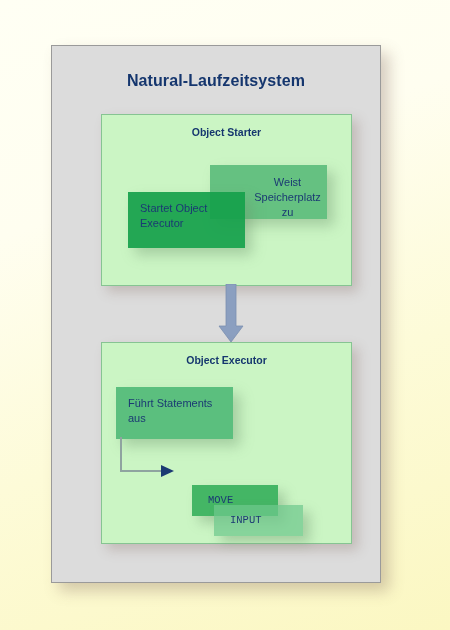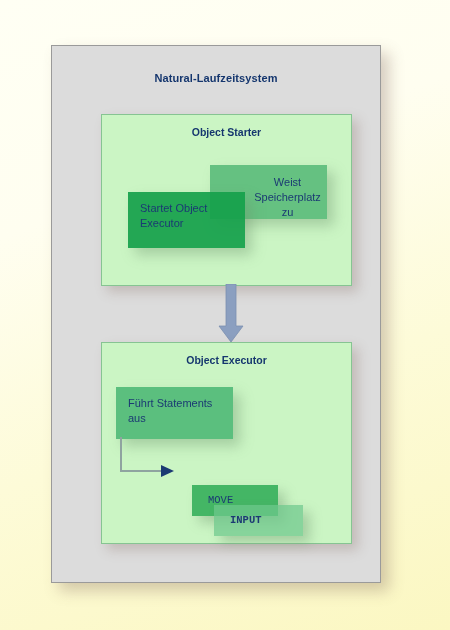--- a/index.html
+++ b/index.html
@@ -32,21 +32,21 @@
     box-sizing: border-box;
     box-shadow: 8px 8px 14px rgba(120, 90, 80, 0.30);
   }
 
   .runtime-title {
     position: absolute;
     left: 0;
     top: 26px;
     width: 100%;
     text-align: center;
-    font-size: 11px;
+    font-size: 16px;
     font-weight: bold;
     color: #15366e;
     letter-spacing: 0.1px;
   }
 
   
   .subpanel {
     position: absolute;
     background: #cbf5c4;
     border: 1px solid #86c492;
@@ -152,21 +152,20 @@
     width: 86px;
     height: 31px;
     background: rgba(45, 170, 85, 0.85);
   }
   #box-input {
     left: 112px;
     top: 162px;
     width: 89px;
     height: 31px;
     background: rgba(110, 200, 140, 0.72);
-    font-weight: bold;
   }
 
   
   #big-arrow {
     position: absolute;
     left: 165px;
     top: 238px;
     width: 28px;
     height: 60px;
   }

